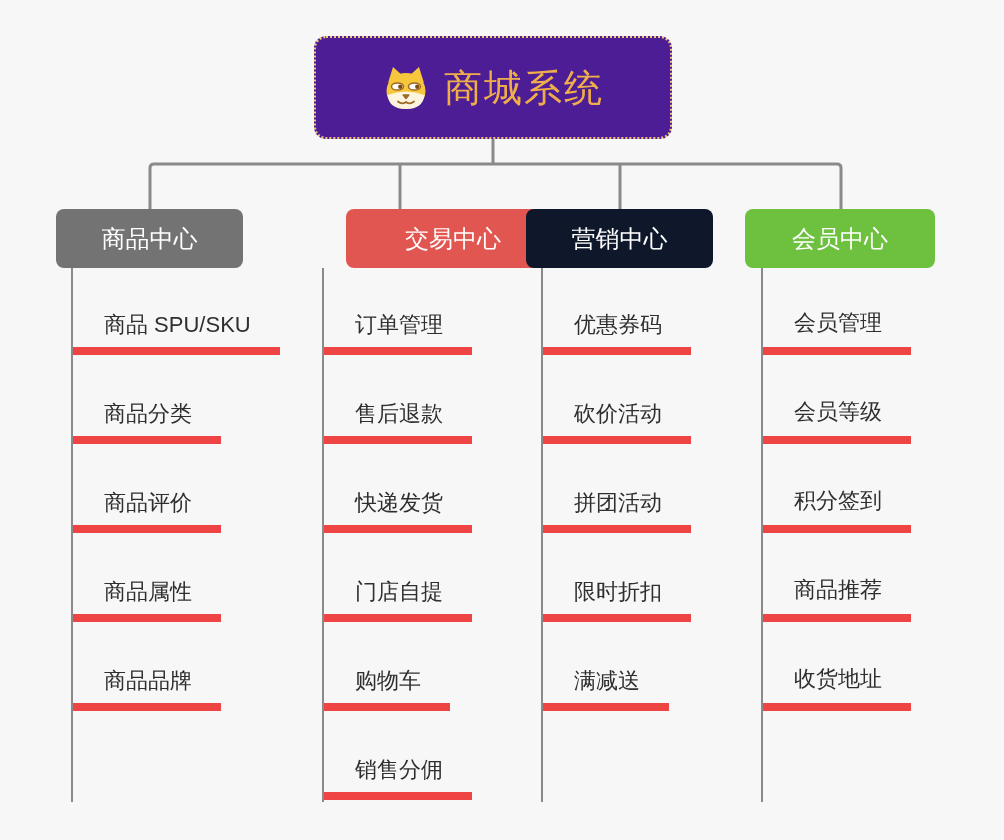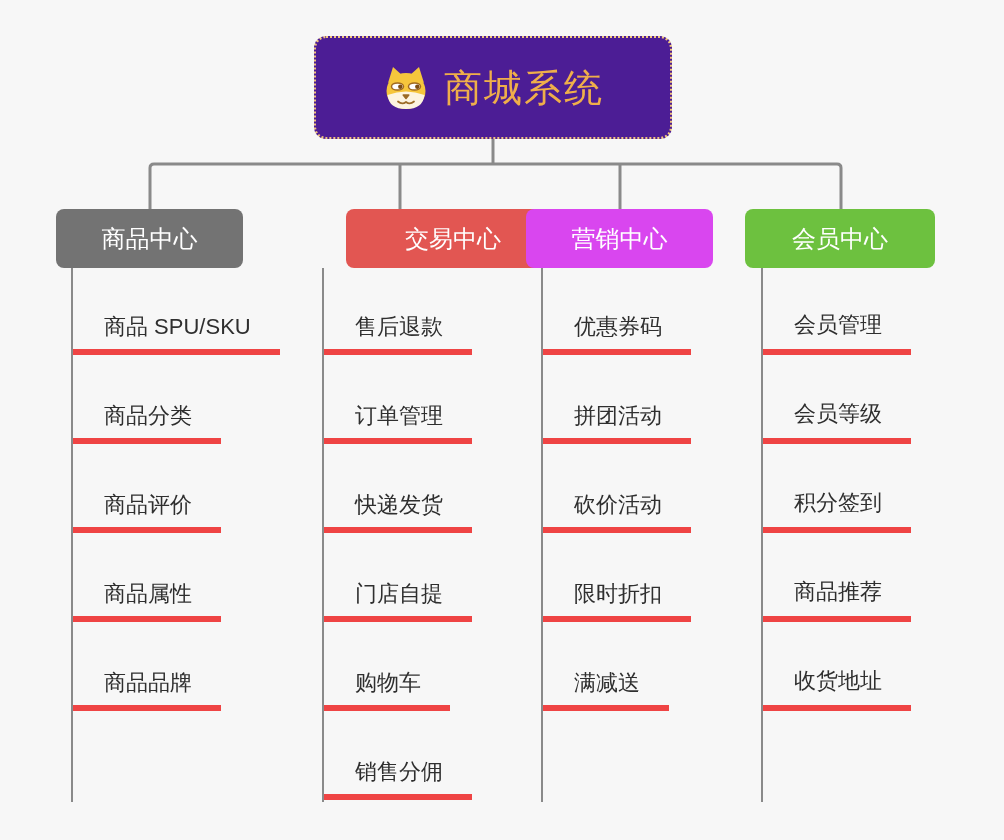--- a/index.html
+++ b/index.html
@@ -47,21 +47,21 @@
   .vline{
     position:absolute;left:0;top:2px;width:2px;height:534px;
     background:#8a8a8a;
   }
   .leaf{
     height:89px;display:flex;align-items:flex-end;
   }
   .leaf-label{
     display:inline-block;
     padding:0 29px 9px 33px;
-    border-bottom:6px solid #ef4444;
+    border-bottom:8px solid #ef4444;
     font-size:22px;color:#2f2f2f;line-height:1.2;white-space:nowrap;
   }
 </style>
 </head>
 <body>
 
 <div class="canvas">
 
   <svg class="connectors" width="1004" height="840" viewBox="0 0 1004 840" style="color: rgb(138, 138, 138);">
     <path d="M493,139 L493,164" stroke="currentColor" stroke-width="3" fill="none"></path>
@@ -87,21 +87,21 @@
     </span>
     <span class="root-title" style="color: rgb(239, 174, 74);">商城系统</span>
   </div>
 
   <div class="branch branch-1" style="background-color: #737373;">
     <span>商品中心</span>
   </div>
   <div class="branch branch-2" style="background-color: rgb(226, 86, 82);">
     <span>交易中心</span>
   </div>
-  <div class="branch branch-3" style="background-color: #d946ef;">
+  <div class="branch branch-3" style="background-color: #0f172a;">
     <span>营销中心</span>
   </div>
   <div class="branch branch-4" style="background-color: rgb(109, 193, 63); text-align: center;">
     <span>会员中心</span>
   </div>
 
   <div class="col col-1">
     <div class="vline" style="background-color: rgb(138, 138, 138);"></div>
     <div class="leaf">
         <span class="leaf-label">商品 SPU/SKU</span>
@@ -116,24 +116,24 @@
         <span class="leaf-label">商品属性</span>
       </div>
     <div class="leaf">
         <span class="leaf-label">商品品牌</span>
       </div>
   </div>
 
   <div class="col col-2">
     <div class="vline" style="background-color: rgb(138, 138, 138);"></div>
     <div class="leaf">
-        <span class="leaf-label">售后退款</span>
+        <span class="leaf-label">订单管理</span>
       </div>
     <div class="leaf">
-        <span class="leaf-label">订单管理</span>
+        <span class="leaf-label">售后退款</span>
       </div>
     <div class="leaf">
         <span class="leaf-label">快递发货</span>
       </div>
     <div class="leaf">
         <span class="leaf-label">门店自提</span>
       </div>
     <div class="leaf">
         <span class="leaf-label">购物车</span>
       </div>
@@ -141,24 +141,24 @@
         <span class="leaf-label">销售分佣</span>
       </div>
   </div>
 
   <div class="col col-3">
     <div class="vline" style="background-color: rgb(138, 138, 138);"></div>
     <div class="leaf">
         <span class="leaf-label">优惠券码</span>
       </div>
     <div class="leaf">
-        <span class="leaf-label">拼团活动</span>
+        <span class="leaf-label">砍价活动</span>
       </div>
     <div class="leaf">
-        <span class="leaf-label">砍价活动</span>
+        <span class="leaf-label">拼团活动</span>
       </div>
     <div class="leaf">
         <span class="leaf-label">限时折扣</span>
       </div>
     <div class="leaf">
         <span class="leaf-label">满减送</span>
       </div>
   </div>
 
   <div class="col col-4">

